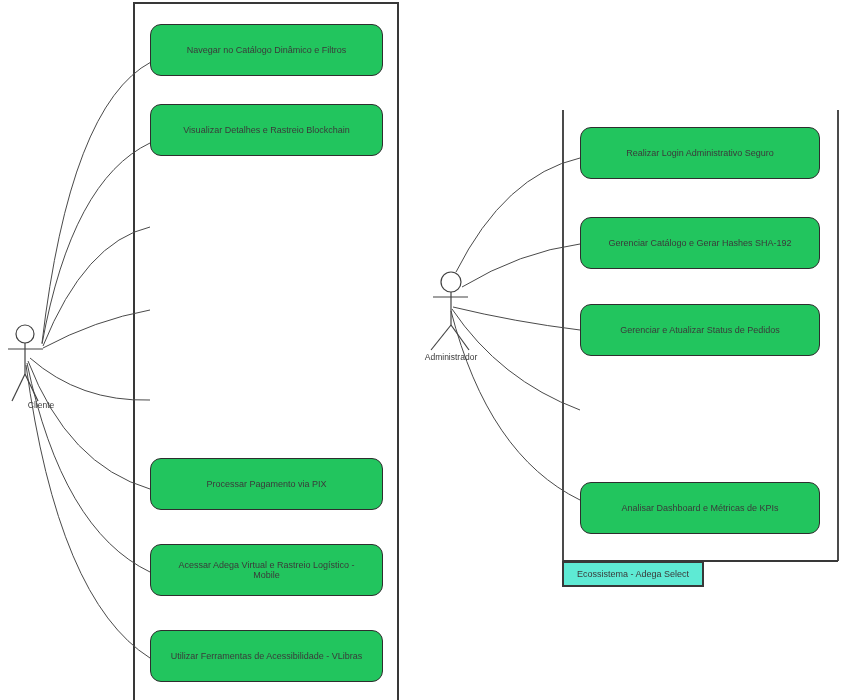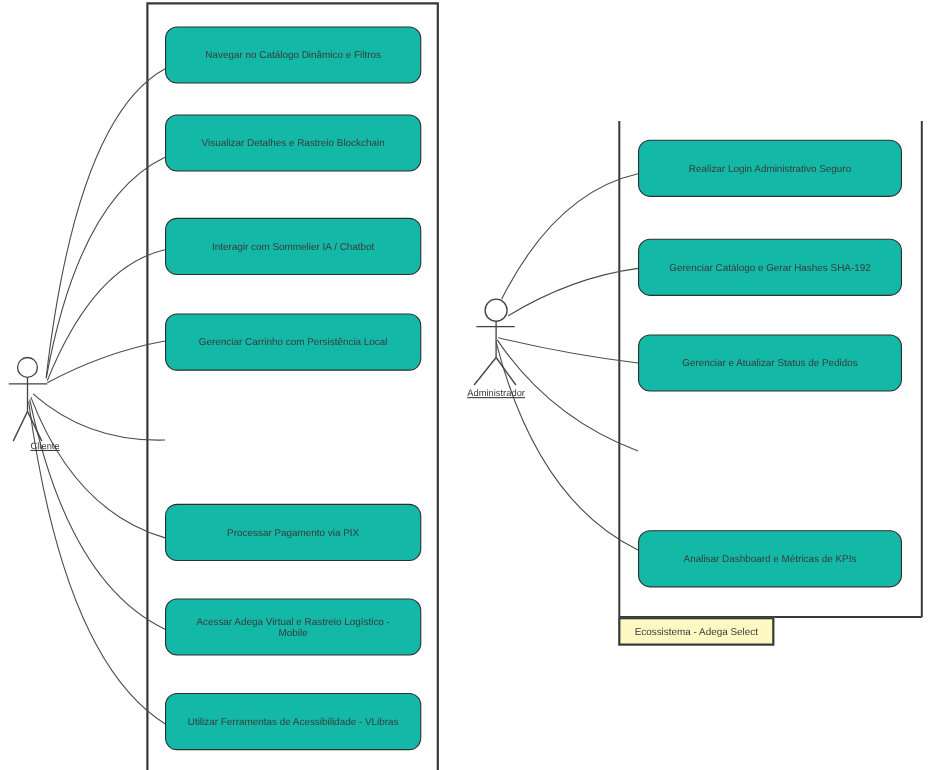--- a/index.html
+++ b/index.html
@@ -18,48 +18,47 @@
   .canvas svg {
     position: absolute;
     left: 0;
     top: 0;
   }
   .usecase {
     position: absolute;
     box-sizing: border-box;
     border: 1.5px solid #2e2e2e;
     border-radius: 11px;
-    background: #14b8a6;
+    background: #22c55e;
     display: flex;
     align-items: center;
     justify-content: center;
     text-align: center;
     font-size: 9px;
     color: #3a3a3a;
     padding: 0 16px;
     line-height: 1.15;
   }
   .uc-left  { left: 150px; width: 233px; height: 52px; }
   .uc-right { left: 580px; width: 240px; height: 52px; }
   .actor-label {
     position: absolute;
     text-align: center;
     font-size: 8.5px;
     color: #3a3a3a;
-    text-decoration: underline;
   }
   .boundary-label {
     position: absolute;
     left: 562px;
     top: 561px;
     width: 142px;
     height: 26px;
     box-sizing: border-box;
     border: 2px solid #383838;
-    background: #fef9c3;
+    background: #5eead4;
     display: flex;
     align-items: center;
     justify-content: center;
     font-size: 9px;
     color: #3a3a3a;
   }
 </style>
 </head>
 <body>
 
@@ -102,22 +101,20 @@
       <circle cx="451" cy="282" r="10"></circle>
       <line x1="451" y1="292" x2="451" y2="325"></line>
       <line x1="433" y1="297" x2="468" y2="297"></line>
       <line x1="451" y1="325" x2="431" y2="350"></line>
       <line x1="451" y1="325" x2="469" y2="350"></line>
     </g>
   </svg>
 
   <div class="usecase uc-left" style="top:24px">Navegar no Catálogo Dinâmico e Filtros</div>
   <div class="usecase uc-left" style="top:104px">Visualizar Detalhes e Rastreio Blockchain</div>
-  <div class="usecase uc-left" style="top:198px">Interagir com Sommelier IA / Chatbot</div>
-  <div class="usecase uc-left" style="top:285px">Gerenciar Carrinho com Persistência Local</div>
   <div class="usecase uc-left" style="top:458px">Processar Pagamento via PIX</div>
   <div class="usecase uc-left" style="top:544px">Acessar Adega Virtual e Rastreio Logístico - Mobile</div>
   <div class="usecase uc-right" style="top:127px">Realizar Login Administrativo Seguro</div>
 
   <div class="usecase uc-left" style="top:630px">Utilizar Ferramentas de Acessibilidade - VLibras</div>
   <div class="usecase uc-right" style="top:217px">Gerenciar Catálogo e Gerar Hashes SHA-192</div>
   <div class="usecase uc-right" style="top:304px">Gerenciar e Atualizar Status de Pedidos</div>
   <div class="usecase uc-right" style="top:482px">Analisar Dashboard e Métricas de KPIs</div>
 
   <div class="actor-label" style="left:16px;   top:400px; width:50px;">Cliente</div>

